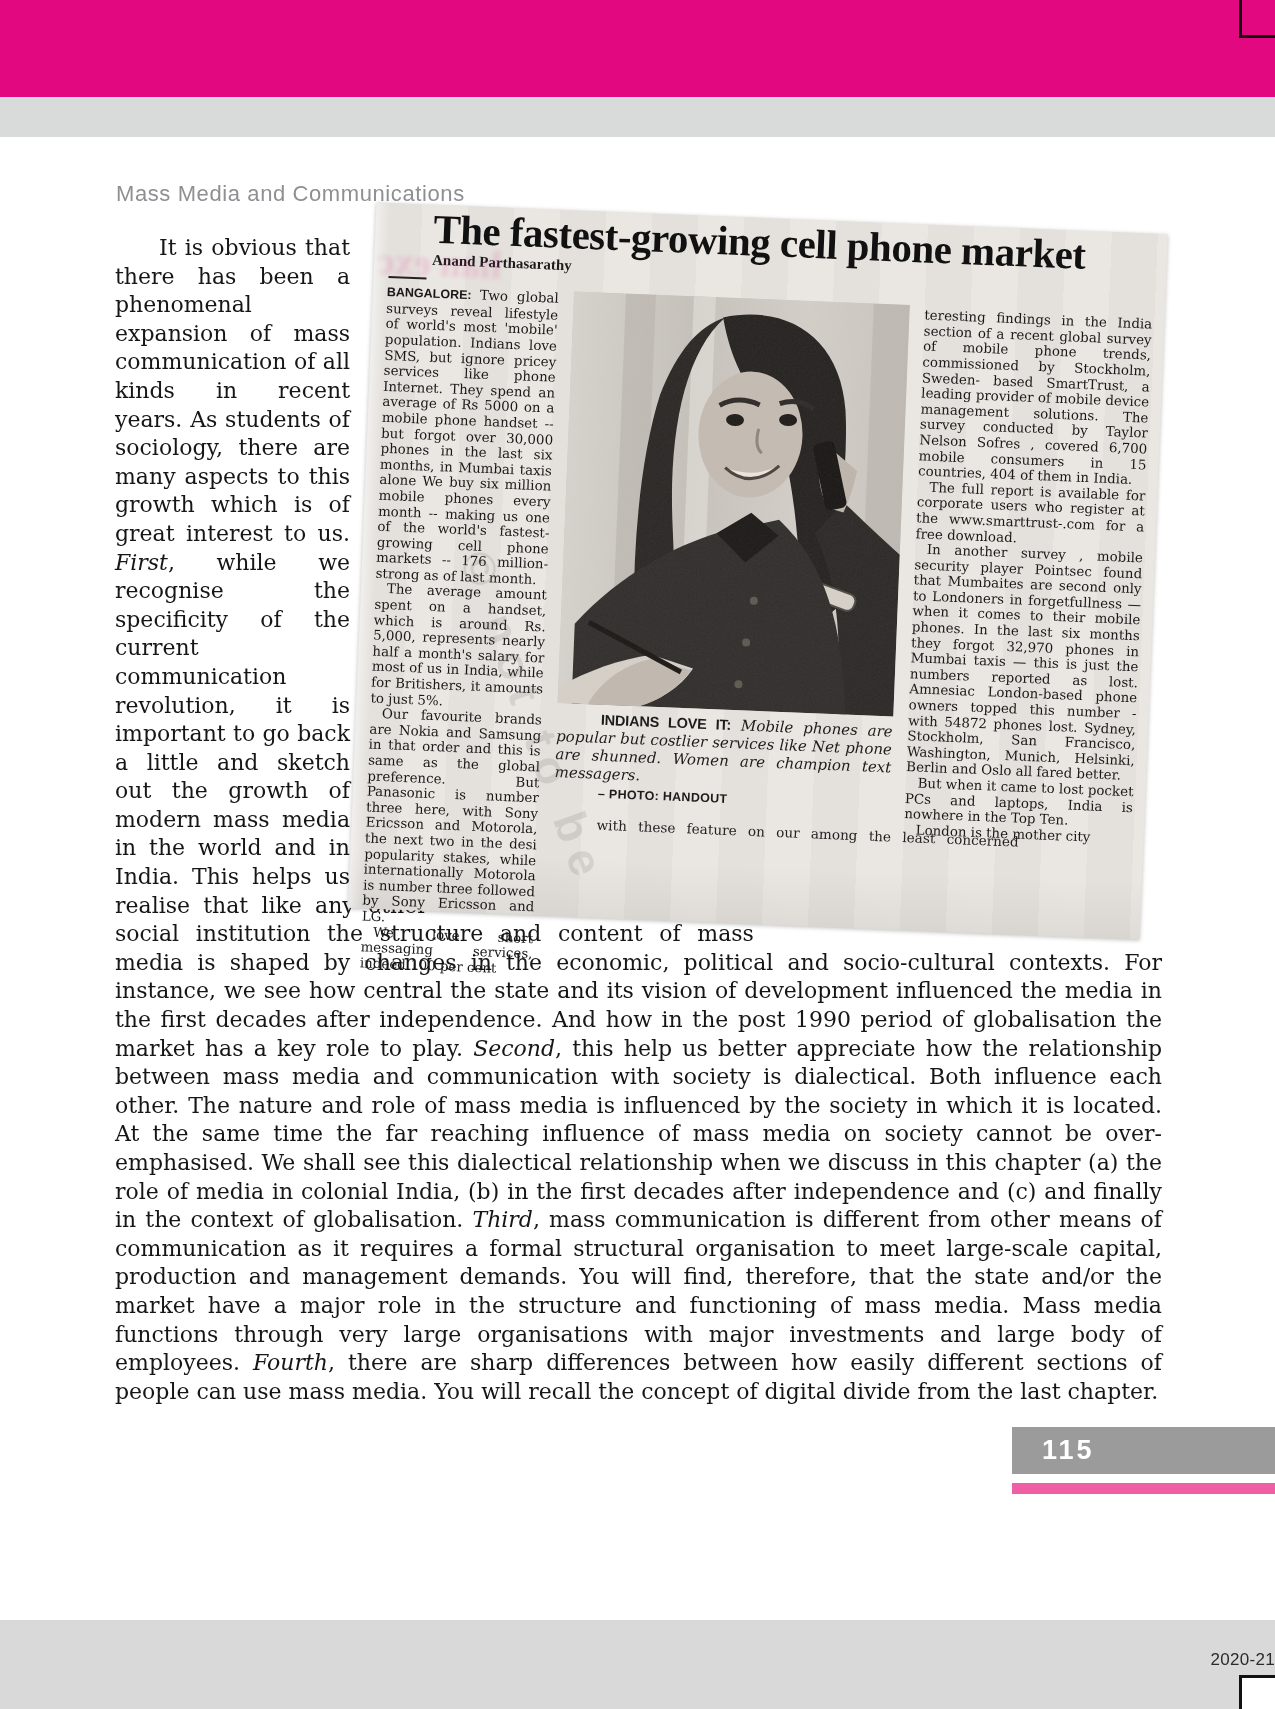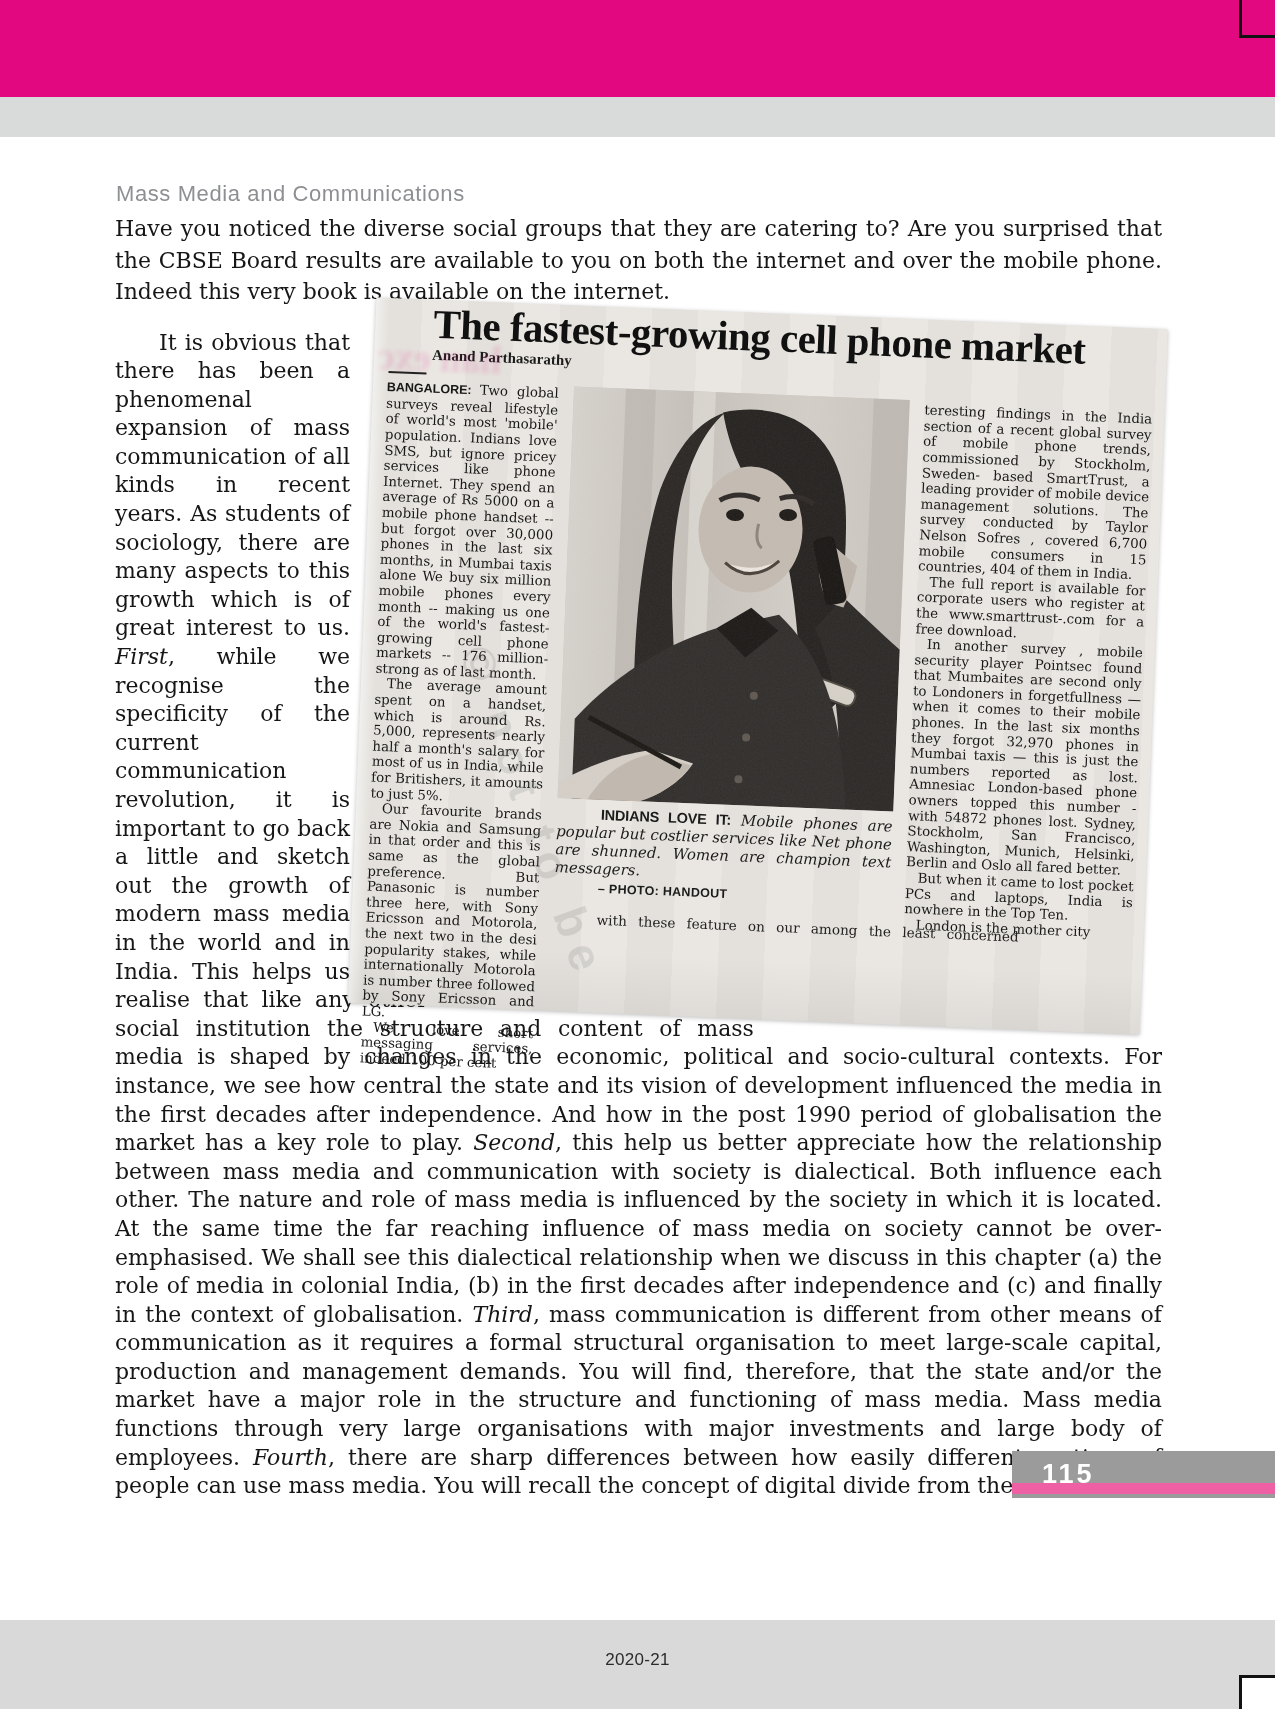--- a/index.html
+++ b/index.html
@@ -85,45 +85,44 @@
     font-family:"Liberation Sans",sans-serif;font-weight:700;pointer-events:none;white-space:nowrap;
   }
   .np-bleed{
     position:absolute;left:4px;top:44px;transform:scaleX(-1);filter:blur(2px);
     font-size:38px;font-weight:700;color:rgba(226,8,128,0.14);
     font-family:"Liberation Serif",serif;pointer-events:none;
   }
 
   
   .badge{position:absolute;left:1012px;top:1427px;width:263px;height:47px;
-    background:var(--badge_gray);display:flex;align-items:center;margin-top:24px;}
+    background:var(--badge_gray);display:flex;align-items:center;}
   .badge-num{color:#fff;font-family:"Liberation Sans",sans-serif;font-weight:700;
     font-size:27px;letter-spacing:3px;padding-left:30px;}
   .badge-stripe{position:absolute;left:1012px;top:1483px;width:263px;height:11px;background:var(--stripe_pink);}
 
   
   .footer{position:absolute;left:0;top:1620px;width:1275px;height:89px;background:var(--footer_gray);}
-  .footer-year{position:absolute;top:30px;left:0;width:100%;text-align:center;
+  .footer-year{position:absolute;top:30px;left:0;width:100%;text-align:right;
     font-family:"Liberation Sans",sans-serif;font-size:17px;color:#2b2b2b;letter-spacing:0.3px;}
   .bottom-corner-box{position:absolute;right:0;bottom:0;width:36px;height:34px;
     background:#fff;border-top:3px solid #121212;border-left:3px solid #121212;}
 </style>
 </head>
 <body>
 
 <div class="top-band">
   <div class="top-corner-box"></div>
 </div>
 <div class="gray-band"></div>
 
 <div class="page-header-label">Mass Media and Communications</div>
 
 <div class="content">
 
-  <p class="para1">Have you noticed the diverse social groups that they are catering to? Are you surprised that the CBSE Board results are available to you on both the internet and over the mobile phone. Indeed this very book is available on the internet.</p>
 
   <div class="para2">
 
     
     <div class="clip-float">
       <div class="clipping">
         <div class="np-bleed">han exc</div>
         <div class="np-headline">The fastest-growing cell phone market</div>
         <div class="np-byline">Anand Parthasarathy</div>
         <div class="np-byline-rule"></div>

